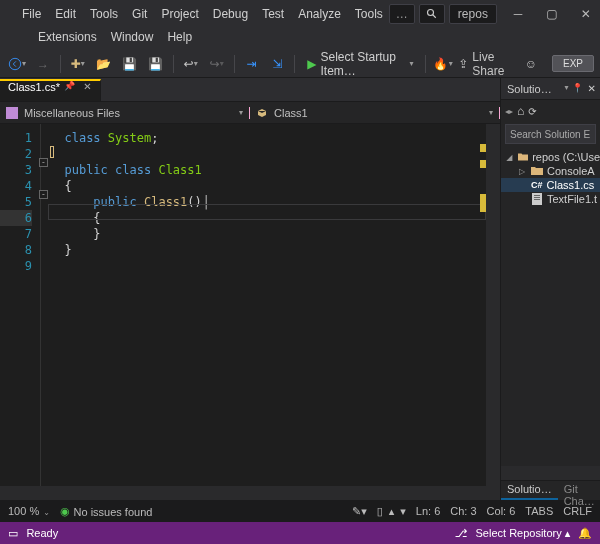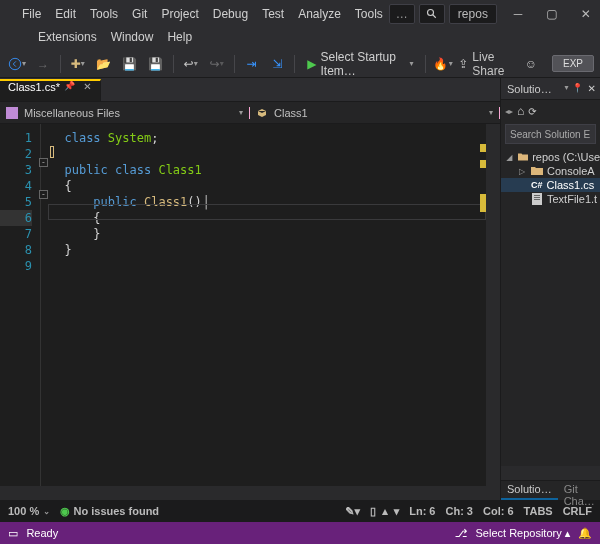--- a/index.html
+++ b/index.html
@@ -53,21 +53,21 @@
   .sol-search { height:20px; background:#333337; border:1px solid #3f3f46; color:#aaa; display:flex; align-items:center; padding:0 4px; font-size:10px; margin:2px 4px; }
   .tree { padding:4px 0; font-size:11px; overflow:hidden;}
   .treeitem { display:flex; align-items:center; padding:1px 0 1px 4px; gap:4px; white-space:nowrap; color:#d0d0d0;}
   .treeitem.sel { background:#3399ff33; }
   .treeitem.sel span { color:#ffffff;}
   .tw { width:10px; display:inline-flex; justify-content:center; color:#999; font-size:8px;}
   .soltabs { height:20px; border-top:1px solid #1b1b1c; display:flex; font-size:11px;}
   .soltab { padding:2px 6px; color:#888;}
   .soltab.active { color:#ccc; border-bottom:2px solid #0e639c;}
   .infobar { height:22px; background:#1b1b1c; display:flex; align-items:center; padding:0 8px; font-size:11px; color:#bbbbbb; gap:10px;}
-  .infobar .cell { display:flex; align-items:center; gap:4px;font-weight:bold;}
+  .infobar .cell { display:flex; align-items:flex-end; gap:4px;}
   .infobar .spacer{flex:1;}
   .statusbar { height:22px; background:#68217a; display:flex; align-items:center; padding:0 8px; font-size:11px; color:#ffffff; gap:8px;}
   .statusbar .spacer{flex:1;}
   .folder-icon { width:12px;height:12px;}
   .cs-icon{color:#4ec94e;font-weight:bold;font-size:9px;}
   .txt-icon{width:12px;height:12px;}
   .chev{font-size:8px;color:#999;}
 </style>
 </head>
 <body>

